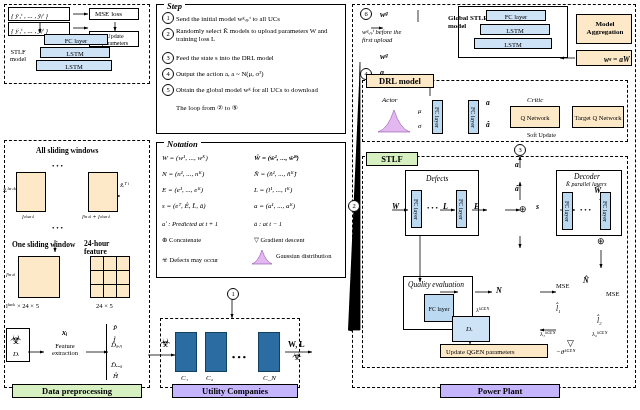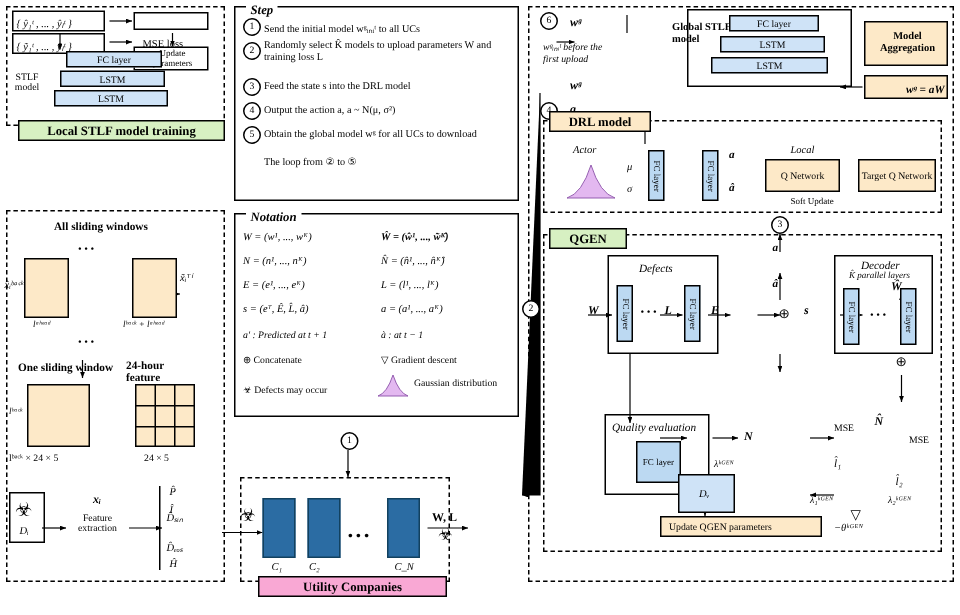--- a/index.html
+++ b/index.html
@@ -7,21 +7,21 @@
   .wrap{position:relative;width:640px;height:410px;}
   .box{position:absolute;box-sizing:border-box;}
   .dash{border:1.2px dashed #000;}
   .solid{border:1px solid #000;}
   .lbl{position:absolute;font-size:7px;color:#000;white-space:nowrap;}
   .lbl-i{font-style:italic;}
   .bold{font-weight:bold;}
   .title-chip{position:absolute;font-size:8.5px;font-weight:bold;text-align:center;
      background:#fde9c8;border:1px solid #000;padding:1px 4px;white-space:nowrap;}
   .title-chip.green{background:#d7f0c2;}
-  .title-chip.blue{background:#f9a8d4;}
+  .title-chip.blue{background:#c4b5fd;}
   .step-head{position:absolute;font-size:8.5px;font-weight:bold;font-style:italic;background:#fff;padding:0 3px;}
   .circ-abs{position:absolute;width:10px;height:10px;border:1px solid #000;border-radius:50%;
      font-size:6.5px;line-height:10px;text-align:center;background:#fff;}
   .layer{position:absolute;box-sizing:border-box;border:1px solid #000;font-size:6.5px;
      text-align:center;white-space:nowrap;}
   .fc{background:#cfe3f7;}
   .lstm{background:#cfe3f7;}
   .fc2{background:#bcd9f2;}
   .qnet{background:#fde9c8;}
   .sep{position:absolute;background:#000;}
@@ -76,39 +76,39 @@
 
     <path d="M430,96 L430,80" stroke="#000" stroke-width="0.8" marker-end="url(#ah)"></path>
     <path d="M575,58 L560,58" stroke="#000" stroke-width="0.8" marker-end="url(#ah)"></path>
     <path d="M418,22 L418,10" stroke="#000" stroke-width="0.8"></path>
     <path d="M490,40 L475,40" stroke="#000" stroke-width="0.8" marker-end="url(#ah)"></path>
     <path d="M371,28 L383,28" stroke="#000" stroke-width="0.8" marker-end="url(#ah)"></path>
     <path d="M360,62 L360,330 L348,330" stroke="#000" stroke-width="0.8" marker-end="url(#ah)"></path>
   </svg>
 
   <div class="box dash" style="left:4px;top:4px;width:146px;height:80px;"></div>
-  <div class="title-chip green" style="left:12px;top:80px;width:128px;">Local STLF model training</div>
 
   <div class="box solid" style="left:8px;top:7px;width:62px;height:14px;"></div>
   <div class="lbl lbl-i" style="left:11px;top:11px;">{ ŷ₁ᵗ , ... , ŷₗᵗ }</div>
   <div class="box solid" style="left:8px;top:22px;width:62px;height:14px;"></div>
   <div class="lbl lbl-i" style="left:11px;top:26px;">{ ỹ₁ᵗ , ... , ỹₗᵗ }</div>
 
   <div class="box solid" style="left:89px;top:8px;width:50px;height:12px;"></div>
-  <div class="lbl" style="left:95px;top:25px;">MSE loss</div>
+  <div class="lbl" style="left:95px;top:10px;">MSE loss</div>
   <div class="box solid" style="left:89px;top:31px;width:50px;height:16px;"></div>
   <div class="lbl" style="left:93px;top:33px;font-size:6px;line-height:7px;width:44px;text-align:center;white-space:normal;">Update parameters</div>
 
   <div class="lbl" style="left:4px;top:48px;width:28px;white-space:normal;text-align:center;font-size:6.5px;line-height:7px;">STLF model</div>
 
   <div class="layer fc" style="left:44px;top:34px;width:64px;height:11px;line-height:11px;">FC layer</div>
   <div class="layer lstm" style="left:40px;top:47px;width:70px;height:11px;line-height:11px;">LSTM</div>
   <div class="layer lstm" style="left:36px;top:60px;width:76px;height:11px;line-height:11px;">LSTM</div>
 
   <div class="box dash" style="left:4px;top:140px;width:146px;height:248px;"></div>
+  <div class="title-chip green" style="left:12px;top:384px;width:120px;">Data preprocessing</div>
 
   <div class="lbl bold" style="left:36px;top:146px;font-size:7.5px;">All sliding windows</div>
   <div class="lbl" style="left:52px;top:162px;">• • •</div>
   <div class="lbl" style="left:52px;top:224px;">• • •</div>
 
   <div class="box solid" style="left:16px;top:172px;width:30px;height:40px;background:#fde9c8;"></div>
   <div class="box solid" style="left:88px;top:172px;width:30px;height:40px;background:#fde9c8;"></div>
 
   <div class="lbl lbl-i" style="left:3px;top:186px;">x̂ᵢᵇᵃᶜᵏ</div>
   <div class="lbl lbl-i" style="left:120px;top:180px;">x̃ᵢᵀⁱ</div>
@@ -202,20 +202,21 @@
   <div class="lbl" style="left:162px;top:236px;font-size:6.5px;">⊕  Concatenate</div>
   <div class="lbl" style="left:254px;top:236px;font-size:6.5px;">▽  Gradient descent</div>
 
   <div class="lbl" style="left:162px;top:256px;font-size:6.5px;">☣  Defects may occur</div>
   <div class="lbl" style="left:276px;top:252px;font-size:6.5px;white-space:normal;width:60px;line-height:7px;">Gaussian distribution</div>
   <svg style="left:0;top:0;">
     <path d="M252,264 Q258,262 262,250 Q266,262 272,264 Z" fill="#e3b8f0" stroke="#8a4fa8" stroke-width="0.6"></path>
   </svg>
 
   <div class="box dash" style="left:352px;top:4px;width:284px;height:384px;"></div>
+  <div class="title-chip blue" style="left:440px;top:384px;width:110px;">Power Plant</div>
 
   <div class="circ-abs" style="left:360px;top:8px;">6</div>
   <div class="lbl bold lbl-i" style="left:380px;top:10px;font-size:8px;">wᵍ</div>
   <div class="lbl bold" style="left:428px;top:14px;width:40px;white-space:normal;font-size:7px;line-height:8px;margin-left:20px;">Global STLF model</div>
 
   <div class="box solid" style="left:458px;top:6px;width:110px;height:52px;"></div>
   <div class="layer fc" style="left:486px;top:10px;width:60px;height:11px;line-height:11px;">FC layer</div>
   <div class="layer lstm" style="left:480px;top:24px;width:70px;height:11px;line-height:11px;">LSTM</div>
   <div class="layer lstm" style="left:474px;top:38px;width:78px;height:11px;line-height:11px;">LSTM</div>
 
@@ -227,42 +228,42 @@
   <div class="box solid" style="left:576px;top:50px;width:56px;height:16px;background:#fde9c8;"></div>
   <div class="lbl bold lbl-i" style="left:604px;top:55px;font-size:7.5px;">wᵍ = aW</div>
 
   <div class="circ-abs" style="left:360px;top:68px;">4</div>
   <div class="lbl bold lbl-i" style="left:380px;top:68px;font-size:8px;">a</div>
 
   <div class="box dash" style="left:362px;top:80px;width:266px;height:62px;"></div>
   <div class="title-chip" style="left:366px;top:74px;width:58px;">DRL model</div>
 
   <div class="lbl lbl-i" style="left:382px;top:96px;font-size:7px;">Actor</div>
-  <div class="lbl lbl-i" style="left:527px;top:96px;font-size:7px;">Local</div>
+  <div class="lbl lbl-i" style="left:527px;top:96px;font-size:7px;">Critic</div>
 
   <svg style="left:0;top:0;">
     <path d="M378,132 Q388,129 394,110 Q400,129 410,132 Z" fill="#e3b8f0" stroke="#8a4fa8" stroke-width="0.6"></path>
   </svg>
   <div class="lbl lbl-i" style="left:418px;top:107px;">μ</div>
   <div class="lbl lbl-i" style="left:418px;top:122px;">σ</div>
 
   <div class="layer fc2" style="left:432px;top:100px;width:11px;height:34px;writing-mode:vertical-rl;line-height:11px;font-size:6px;">FC layer</div>
   <div class="layer fc2" style="left:468px;top:100px;width:11px;height:34px;writing-mode:vertical-rl;line-height:11px;font-size:6px;">FC layer</div>
 
   <div class="lbl bold lbl-i" style="left:486px;top:98px;font-size:7.5px;">a</div>
   <div class="lbl bold lbl-i" style="left:486px;top:120px;font-size:7.5px;">â</div>
 
   <div class="box solid qnet" style="left:510px;top:106px;width:50px;height:22px;font-size:6.5px;text-align:center;line-height:22px;">Q Network</div>
   <div class="box solid qnet" style="left:572px;top:106px;width:52px;height:22px;font-size:6.5px;text-align:center;line-height:22px;">Target Q Network</div>
   <div class="lbl" style="left:527px;top:132px;font-size:6px;">Soft Update</div>
 
   <div class="circ-abs" style="left:514px;top:144px;">3</div>
 
   <div class="box dash" style="left:362px;top:156px;width:266px;height:212px;"></div>
-  <div class="title-chip green" style="left:366px;top:152px;width:42px;">QGEN</div>
+  <div class="title-chip green" style="left:366px;top:152px;width:42px;">STLF</div>
 
   <div class="lbl bold lbl-i" style="left:515px;top:160px;font-size:7.5px;">a</div>
   <div class="lbl bold lbl-i" style="left:515px;top:184px;font-size:7.5px;">â</div>
 
   <div class="box solid" style="left:405px;top:170px;width:74px;height:66px;"></div>
   <div class="lbl lbl-i" style="left:426px;top:174px;font-size:7.5px;">Defects</div>
   <div class="layer fc2" style="left:411px;top:190px;width:11px;height:38px;writing-mode:vertical-rl;line-height:11px;font-size:6px;">FC layer</div>
   <div class="lbl" style="left:427px;top:204px;font-size:7px;">• • •</div>
   <div class="layer fc2" style="left:456px;top:190px;width:11px;height:38px;writing-mode:vertical-rl;line-height:11px;font-size:6px;">FC layer</div>
 

